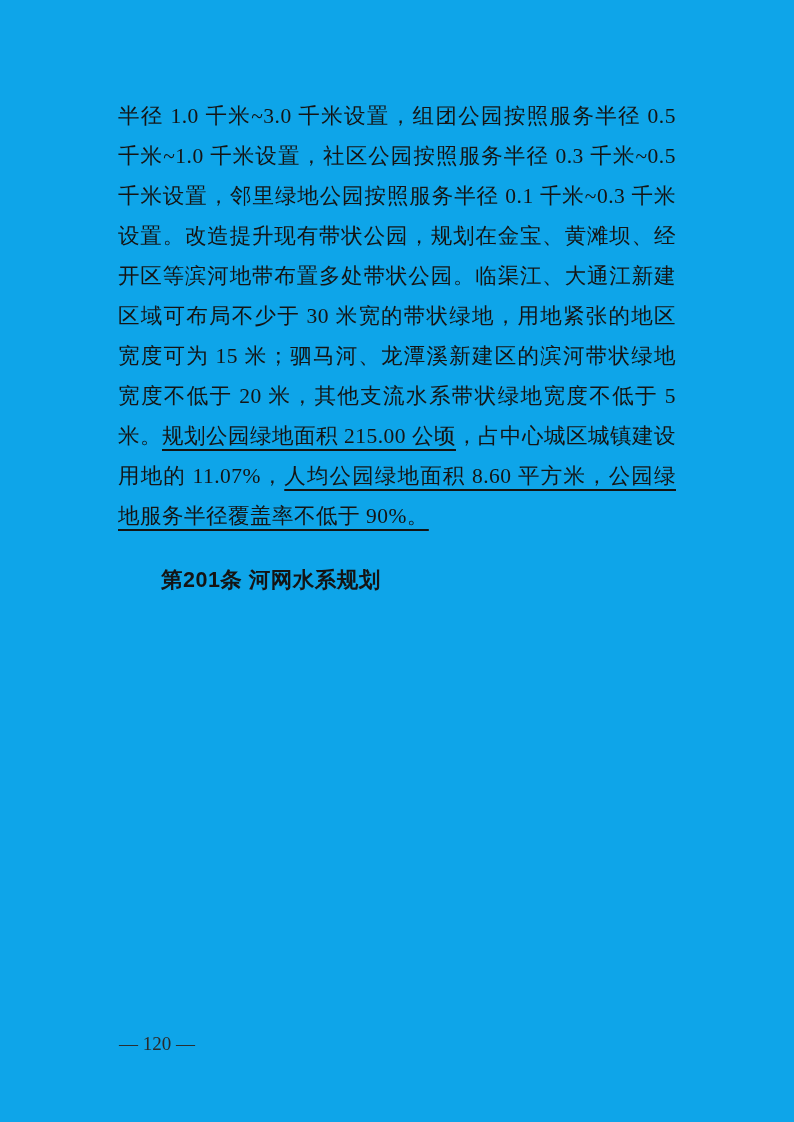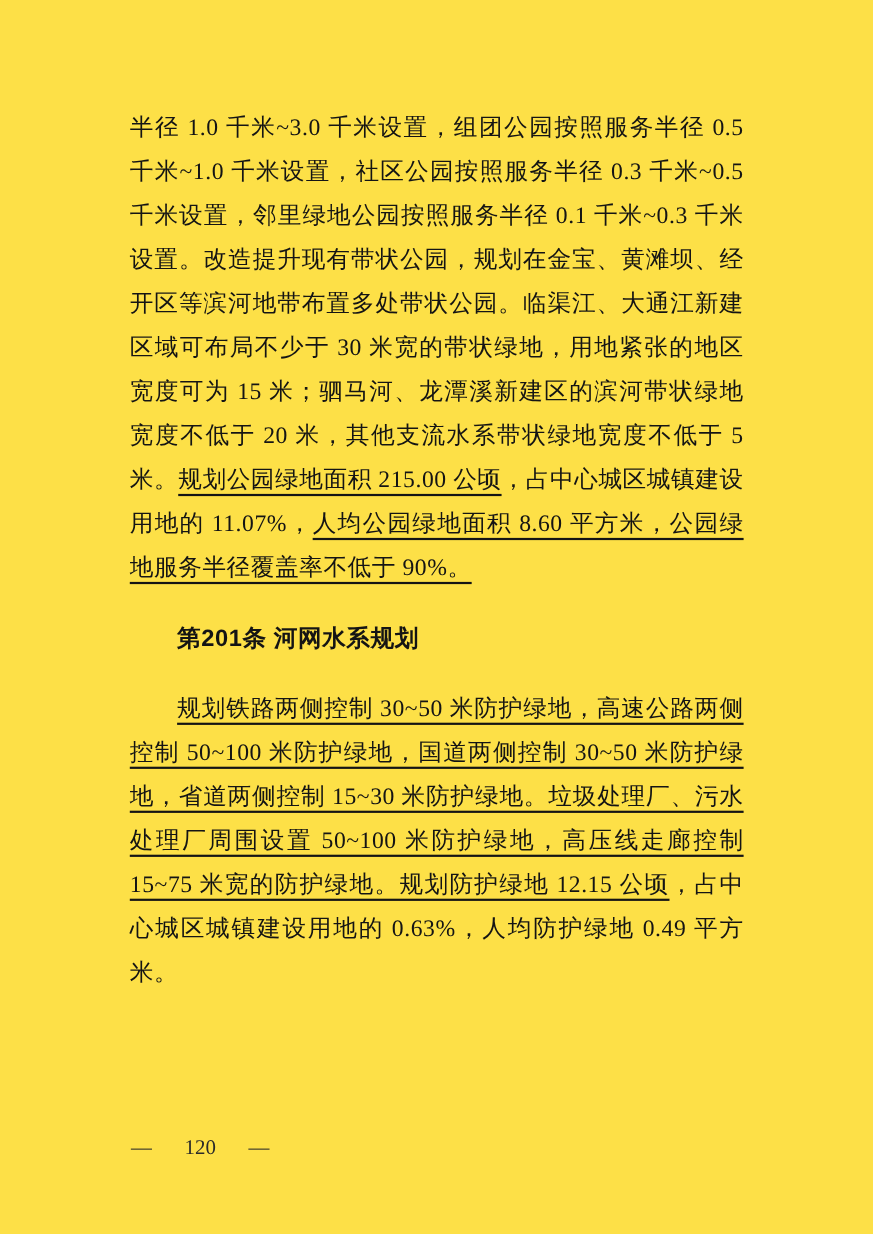--- a/index.html
+++ b/index.html
@@ -5,21 +5,21 @@
   html, body {
     margin: 0;
     padding: 0;
     background: #e8e8e8;
   }
   .page {
     position: relative;
     width: 794px;
     height: 1122px;
     margin: 0 auto;
-    background: #fde047;
+    background: #0ea5e9;
     overflow: hidden;
     color: #141414;
     font-family: "Liberation Serif", "DejaVu Serif", serif;
   }
   .doc-body {
     position: absolute;
     left: 118px;
     top: 96px;
     width: 558px;
   }
@@ -51,32 +51,31 @@
     top: 1030px;
     font-size: 19px;
     line-height: 28px;
     color: #2a2a2a;
     font-family: "Liberation Serif", "DejaVu Serif", serif;
   }
   .footer span {
     display: inline-block;
   }
   .footer .pagenum {
-    margin: 0 25px;
+    margin: 0 0;
   }
 </style>
 </head>
 <body>
 
 <div class="page">
 
   <div class="doc-body">
       <p class="body"><span>半径 1.0 千米~3.0 千米设置，组团公园按照服务半径 0.5 千米~1.0 千米设置，社区公园按照服务半径 0.3 千米~0.5 千米设置，邻里绿地公园按照服务半径 0.1 千米~0.3 千米设置。改造提升现有带状公园，规划在金宝、黄滩坝、经开区等滨河地带布置多处带状公园。临渠江、大通江新建区域可布局不少于 30 米宽的带状绿地，用地紧张的地区宽度可为 15 米；驷马河、龙潭溪新建区的滨河带状绿地宽度不低于 20 米，其他支流水系带状绿地宽度不低于 5 米。</span><span class="u">规划公园绿地面积 215.00 公顷</span><span>，占中心城区城镇建设用地的 11.07%，</span><span class="u">人均公园绿地面积 8.60 平方米，公园绿地服务半径覆盖率不低于 90%。</span></p>
       <p class="heading indent"><span>第201条 河网水系规划</span></p>
-      <p class="body indent"><span class="u">规划铁路两侧控制 30~50 米防护绿地，高速公路两侧控制 50~100 米防护绿地，国道两侧控制 30~50 米防护绿地，省道两侧控制 15~30 米防护绿地。垃圾处理厂、污水处理厂周围设置 50~100 米防护绿地，高压线走廊控制 15~75 米宽的防护绿地。规划防护绿地 12.15 公顷</span><span>，占中心城区城镇建设用地的 0.63%，人均防护绿地 0.49 平方米。</span></p>
     </div>
 
   <div class="footer">
     <span>—</span>
     <span class="pagenum">120</span>
     <span>—</span>
   </div>
 
 </div>
 

